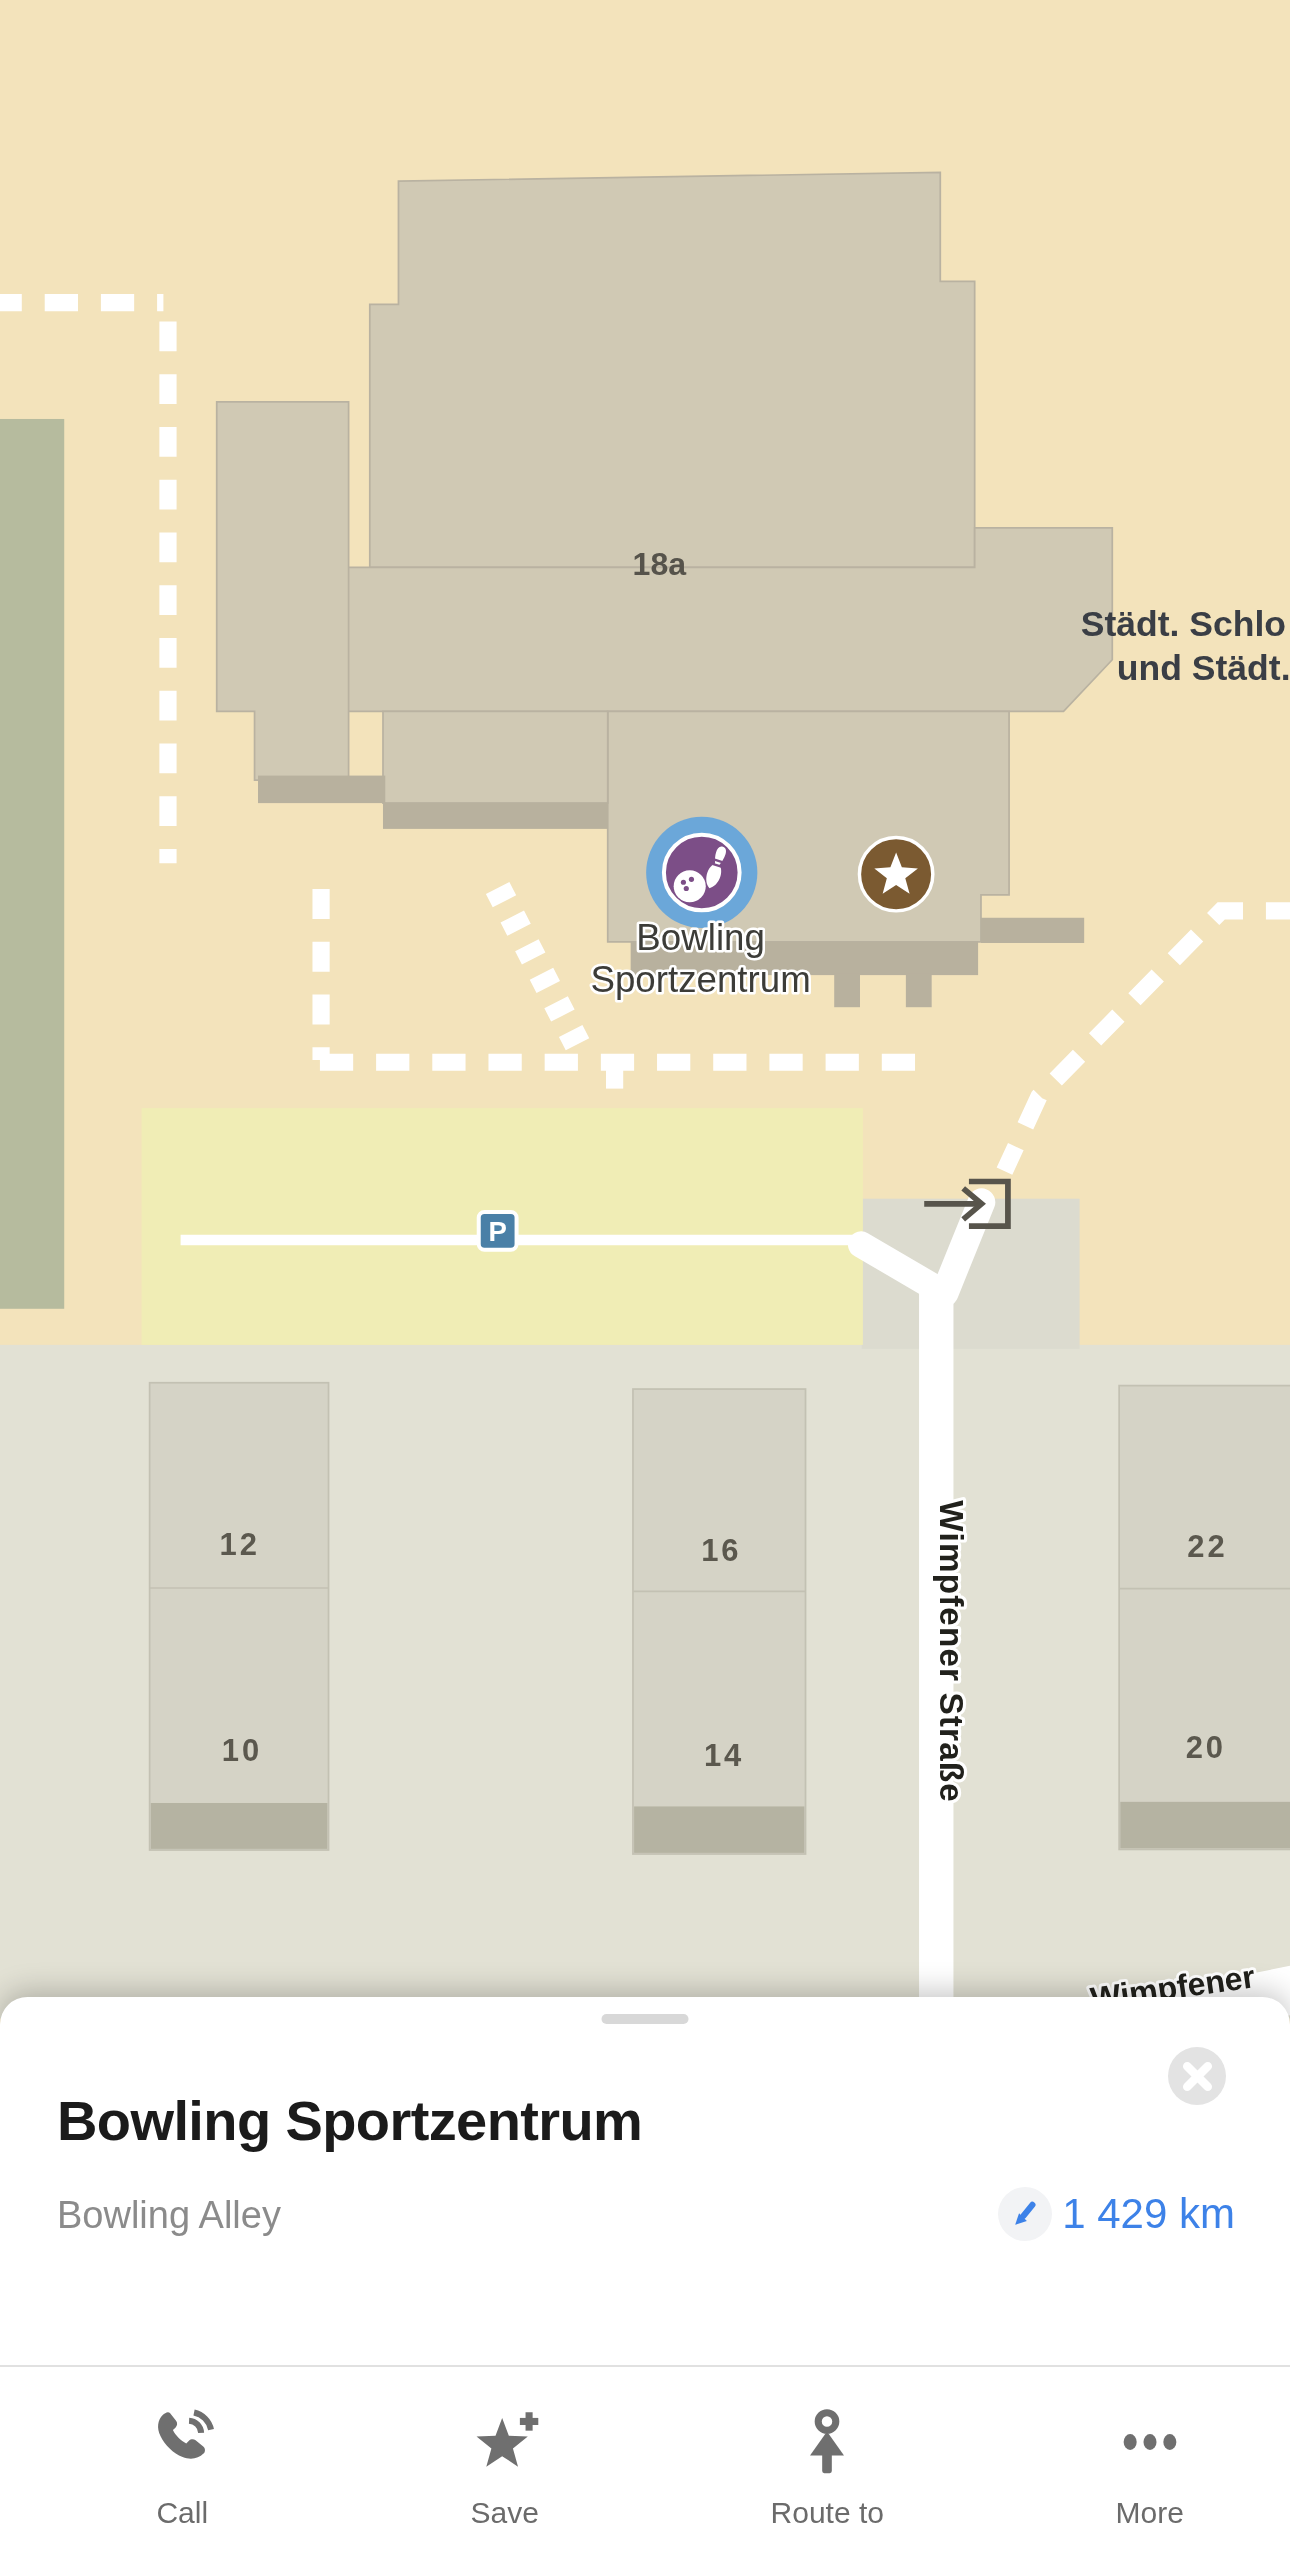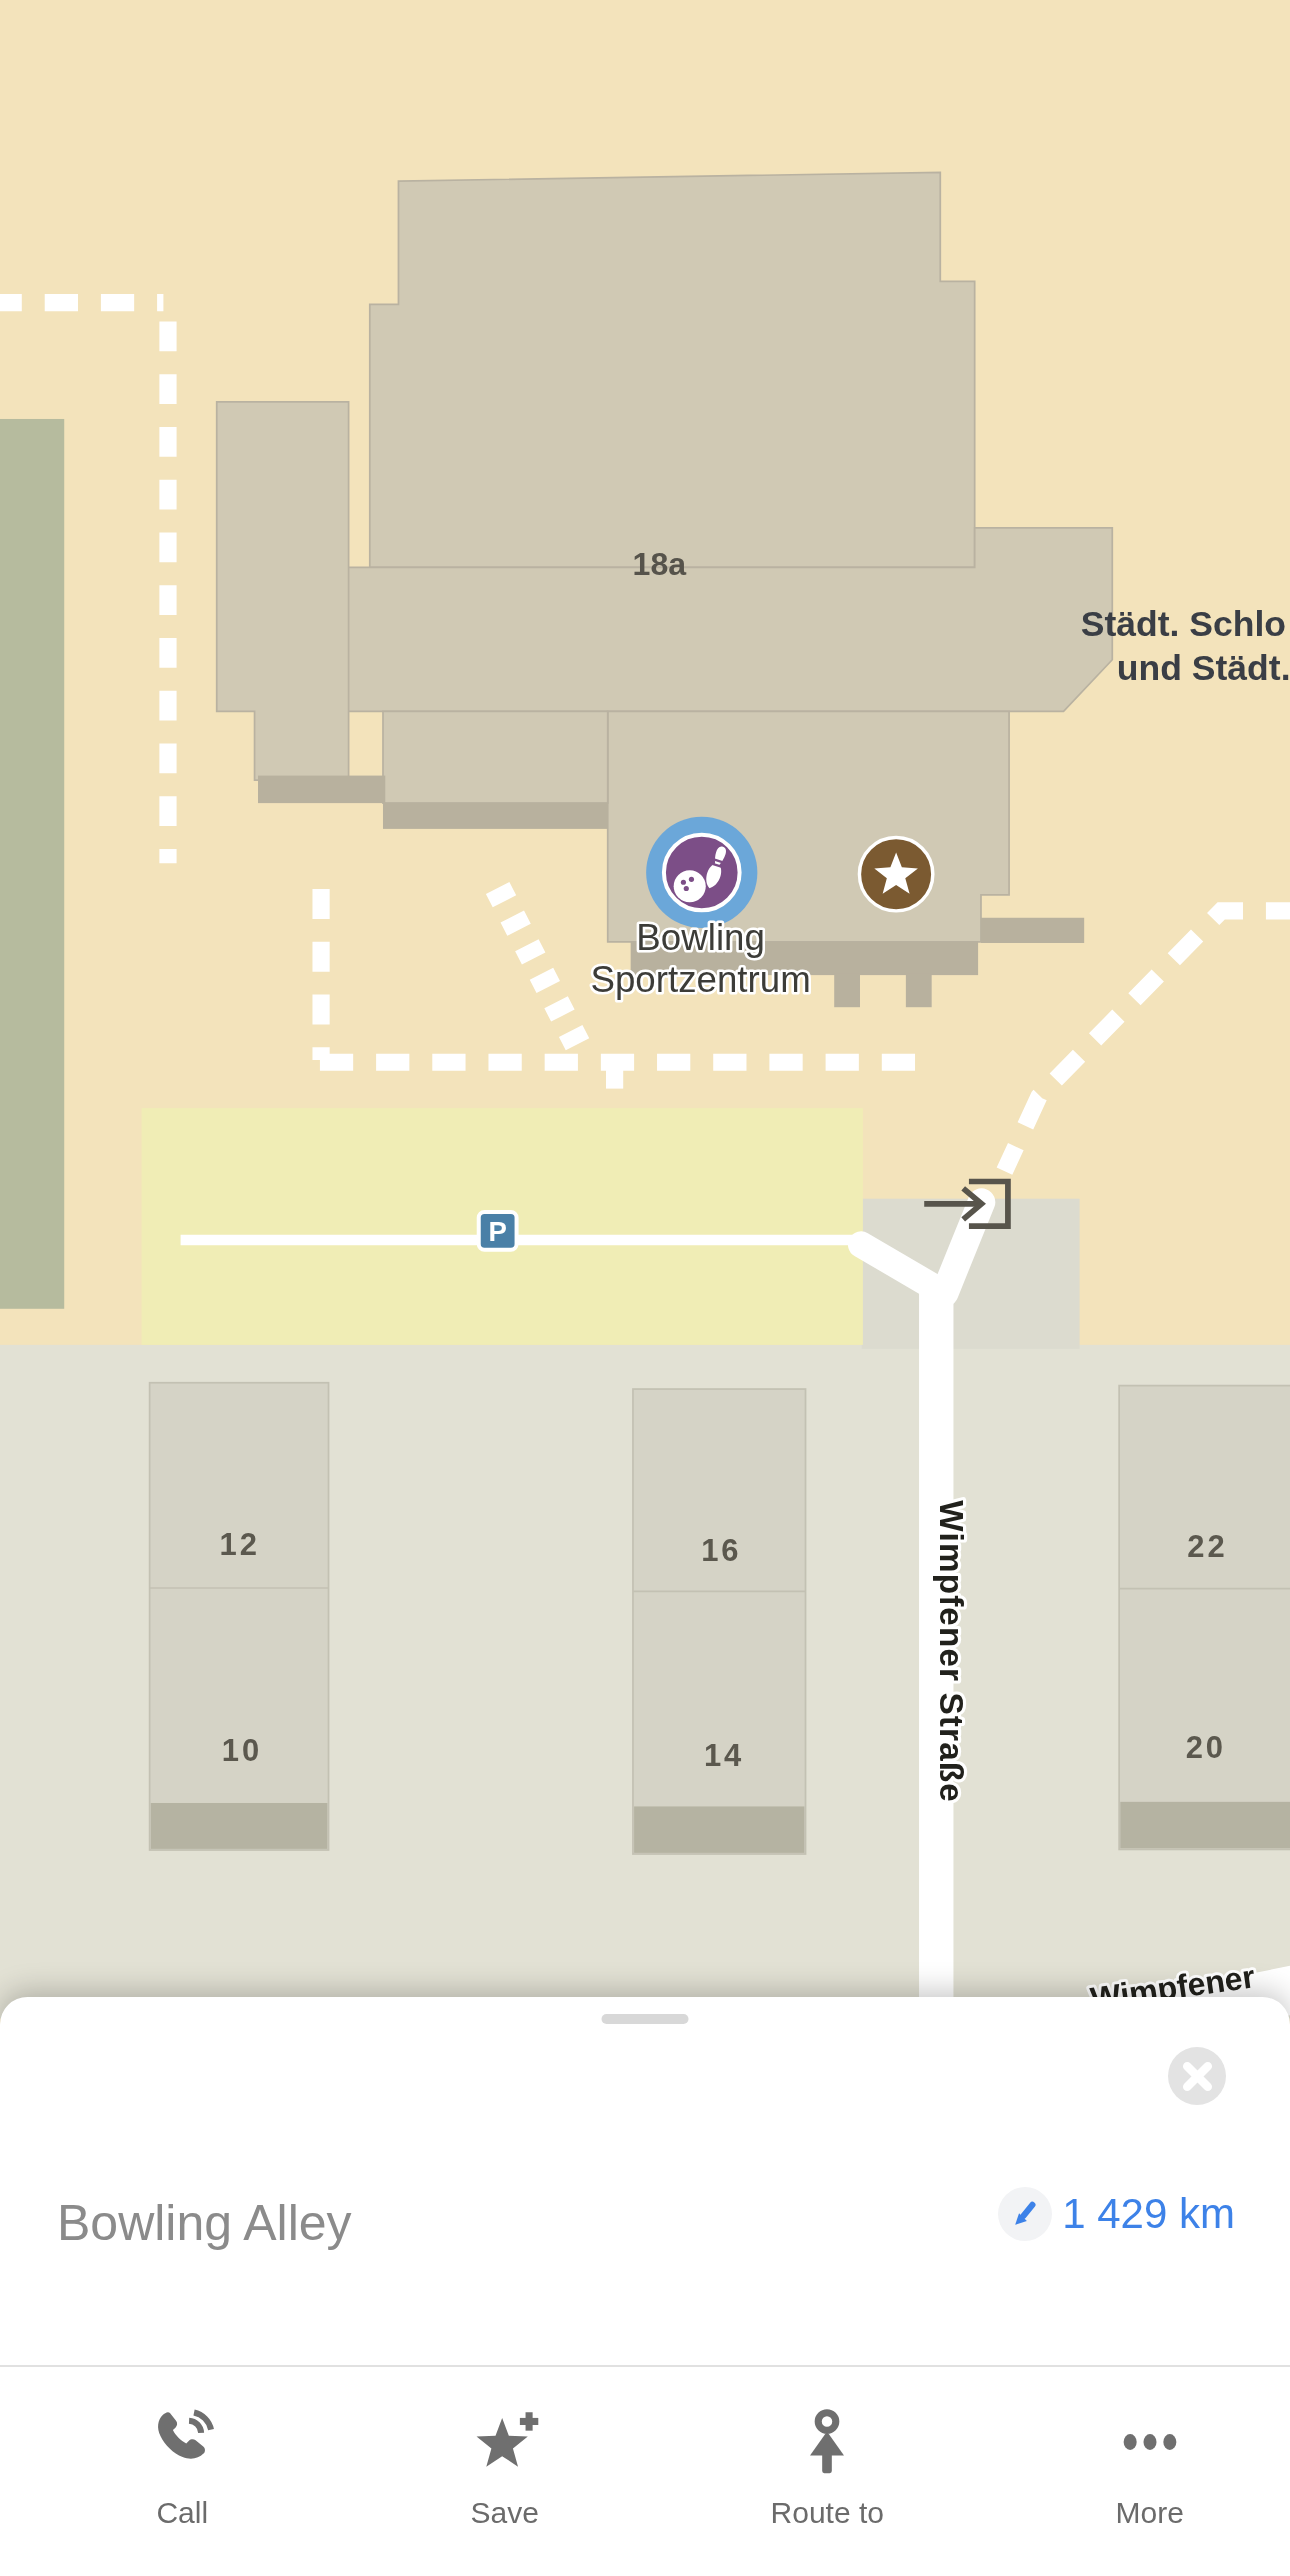--- a/index.html
+++ b/index.html
@@ -11,21 +11,21 @@
   .sheet{position:absolute;left:0;top:1997px;width:1290px;height:579px;
          background:#ffffff;border-radius:27.5px 27.5px 0 0;
          box-shadow:0 -5.7px 29px rgba(0,0,0,.22);}
   .handle{position:absolute;top:17px;left:50%;transform:translateX(-50%);
           width:87px;height:9.7px;border-radius:5.7px;background:#d8d8d8;}
   .close-btn{position:absolute;top:50px;right:64px;width:58px;height:58px;
              border-radius:50%;background:#e3e3e3;border:none;padding:0;
              display:flex;align-items:center;justify-content:center;cursor:pointer;}
   .sheet-title{position:absolute;left:57px;top:91px;margin:0;
                font-size:56px;font-weight:700;color:#1b1b1b;letter-spacing:-0.6px;}
-  .row-cat{position:absolute;left:57px;top:197px;font-size:50px;color:#8b8b8b;}
+  .row-cat{position:absolute;left:57px;top:197px;font-size:38px;color:#8b8b8b;}
   .distance{position:absolute;right:55px;top:190px;display:flex;align-items:center;gap:10px;}
   .dist-ico{width:54px;height:54px;border-radius:50%;background:#f2f3f5;
             display:flex;align-items:center;justify-content:center;}
   .dist-text{font-size:42px;font-weight:500;color:#3d82e8;}
   .row-status{position:absolute;left:57px;top:288px;font-size:38px;color:#7c7c7c;
               display:flex;gap:12.6px;align-items:baseline;}
   .open{color:#54b35f;}
   .divider{position:absolute;left:0;top:368px;width:100%;height:1.7px;background:#e1e1e1;}
   .actions{position:absolute;left:0;top:369px;width:100%;height:206px;display:flex;padding-left:21px;}
   .action{flex:1;display:flex;flex-direction:column;align-items:center;
@@ -173,20 +173,21 @@
 
     <button class="close-btn">
       <svg width="57" height="57" viewBox="0 0 100 100">
         <g stroke="#ffffff" stroke-width="15" stroke-linecap="round">
           <line x1="32" y1="32" x2="68" y2="68"></line>
           <line x1="68" y1="32" x2="32" y2="68"></line>
         </g>
       </svg>
     </button>
 
+    <h1 class="sheet-title">Bowling Sportzentrum</h1>
 
     <div class="row-cat">Bowling Alley</div>
 
     <div class="distance">
       <span class="dist-ico">
         <svg width="33" height="33" viewBox="0 0 48 48">
           <line x1="34" y1="10" x2="21" y2="26" stroke="#3d82e8" stroke-width="9" stroke-linecap="round"></line>
           <polygon points="9,39 26,33.4 14.6,22" fill="#3d82e8"></polygon>
         </svg>
       </span>

